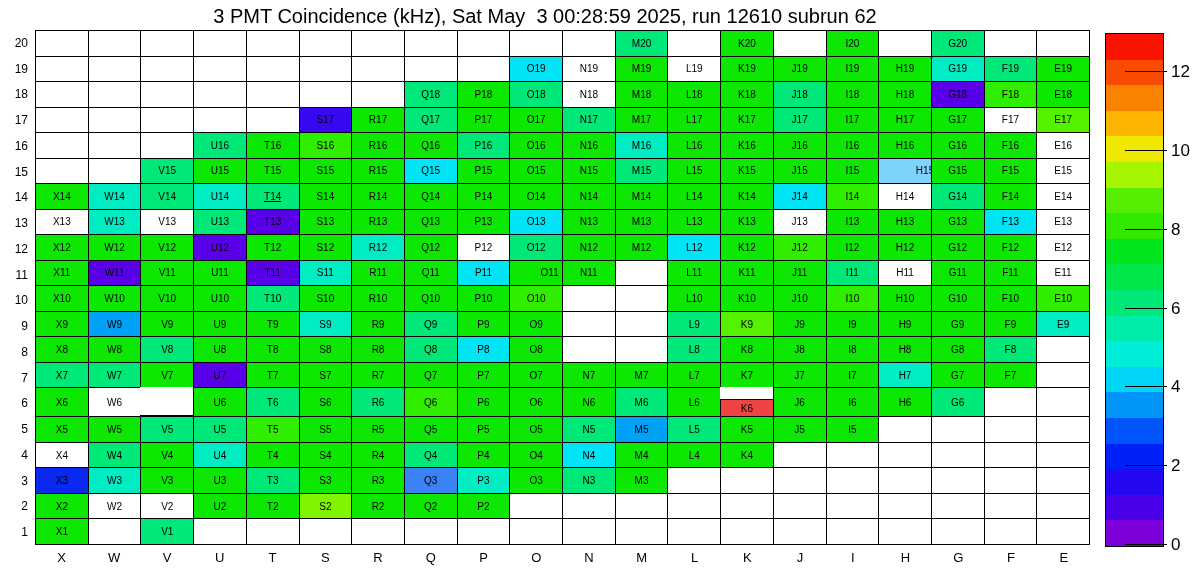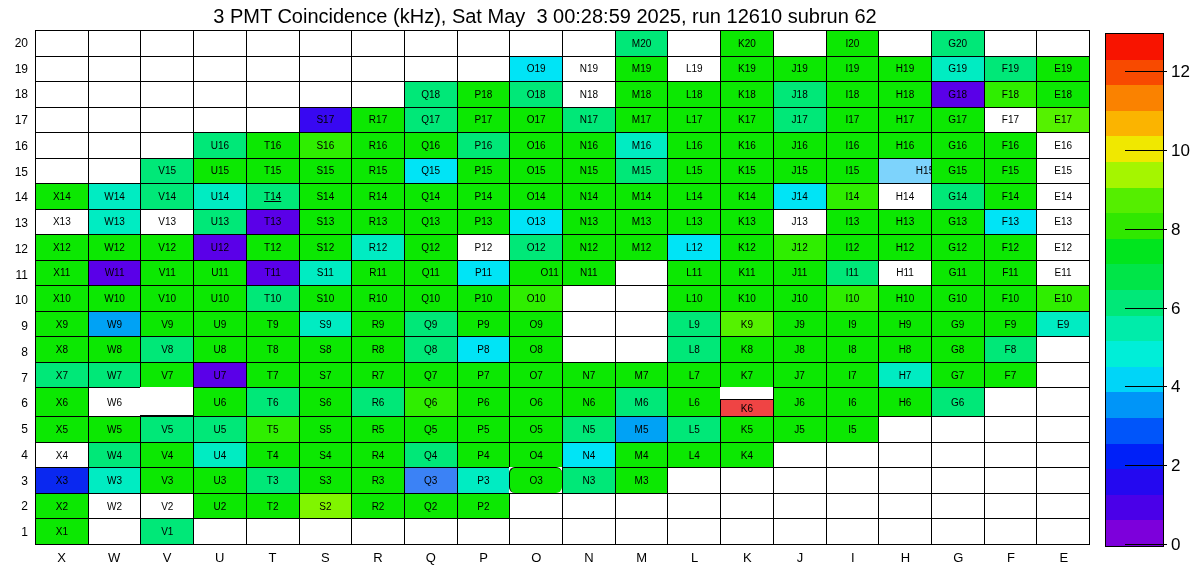--- a/index.html
+++ b/index.html
@@ -960,21 +960,21 @@
       </div>
       <div class="cell" style="background: rgb(12, 232, 2);">
         <span>R3</span>
       </div>
       <div class="cell" style="background: #3b82f6;">
         <span>Q3</span>
       </div>
       <div class="cell" style="background: rgb(0, 236, 194);">
         <span>P3</span>
       </div>
-      <div class="cell" style="background: rgb(12, 232, 2); border-radius: 6px;">
+      <div class="cell" style="background: rgb(12, 232, 2);">
         <span>O3</span>
       </div>
       <div class="cell" style="background: rgb(0, 232, 120);">
         <span>N3</span>
       </div>
       <div class="cell" style="background: rgb(12, 232, 2);">
         <span>M3</span>
       </div>
       <div class="cell" style="background: rgb(255, 255, 255);"></div>
       <div class="cell" style="background: rgb(255, 255, 255);"></div>

